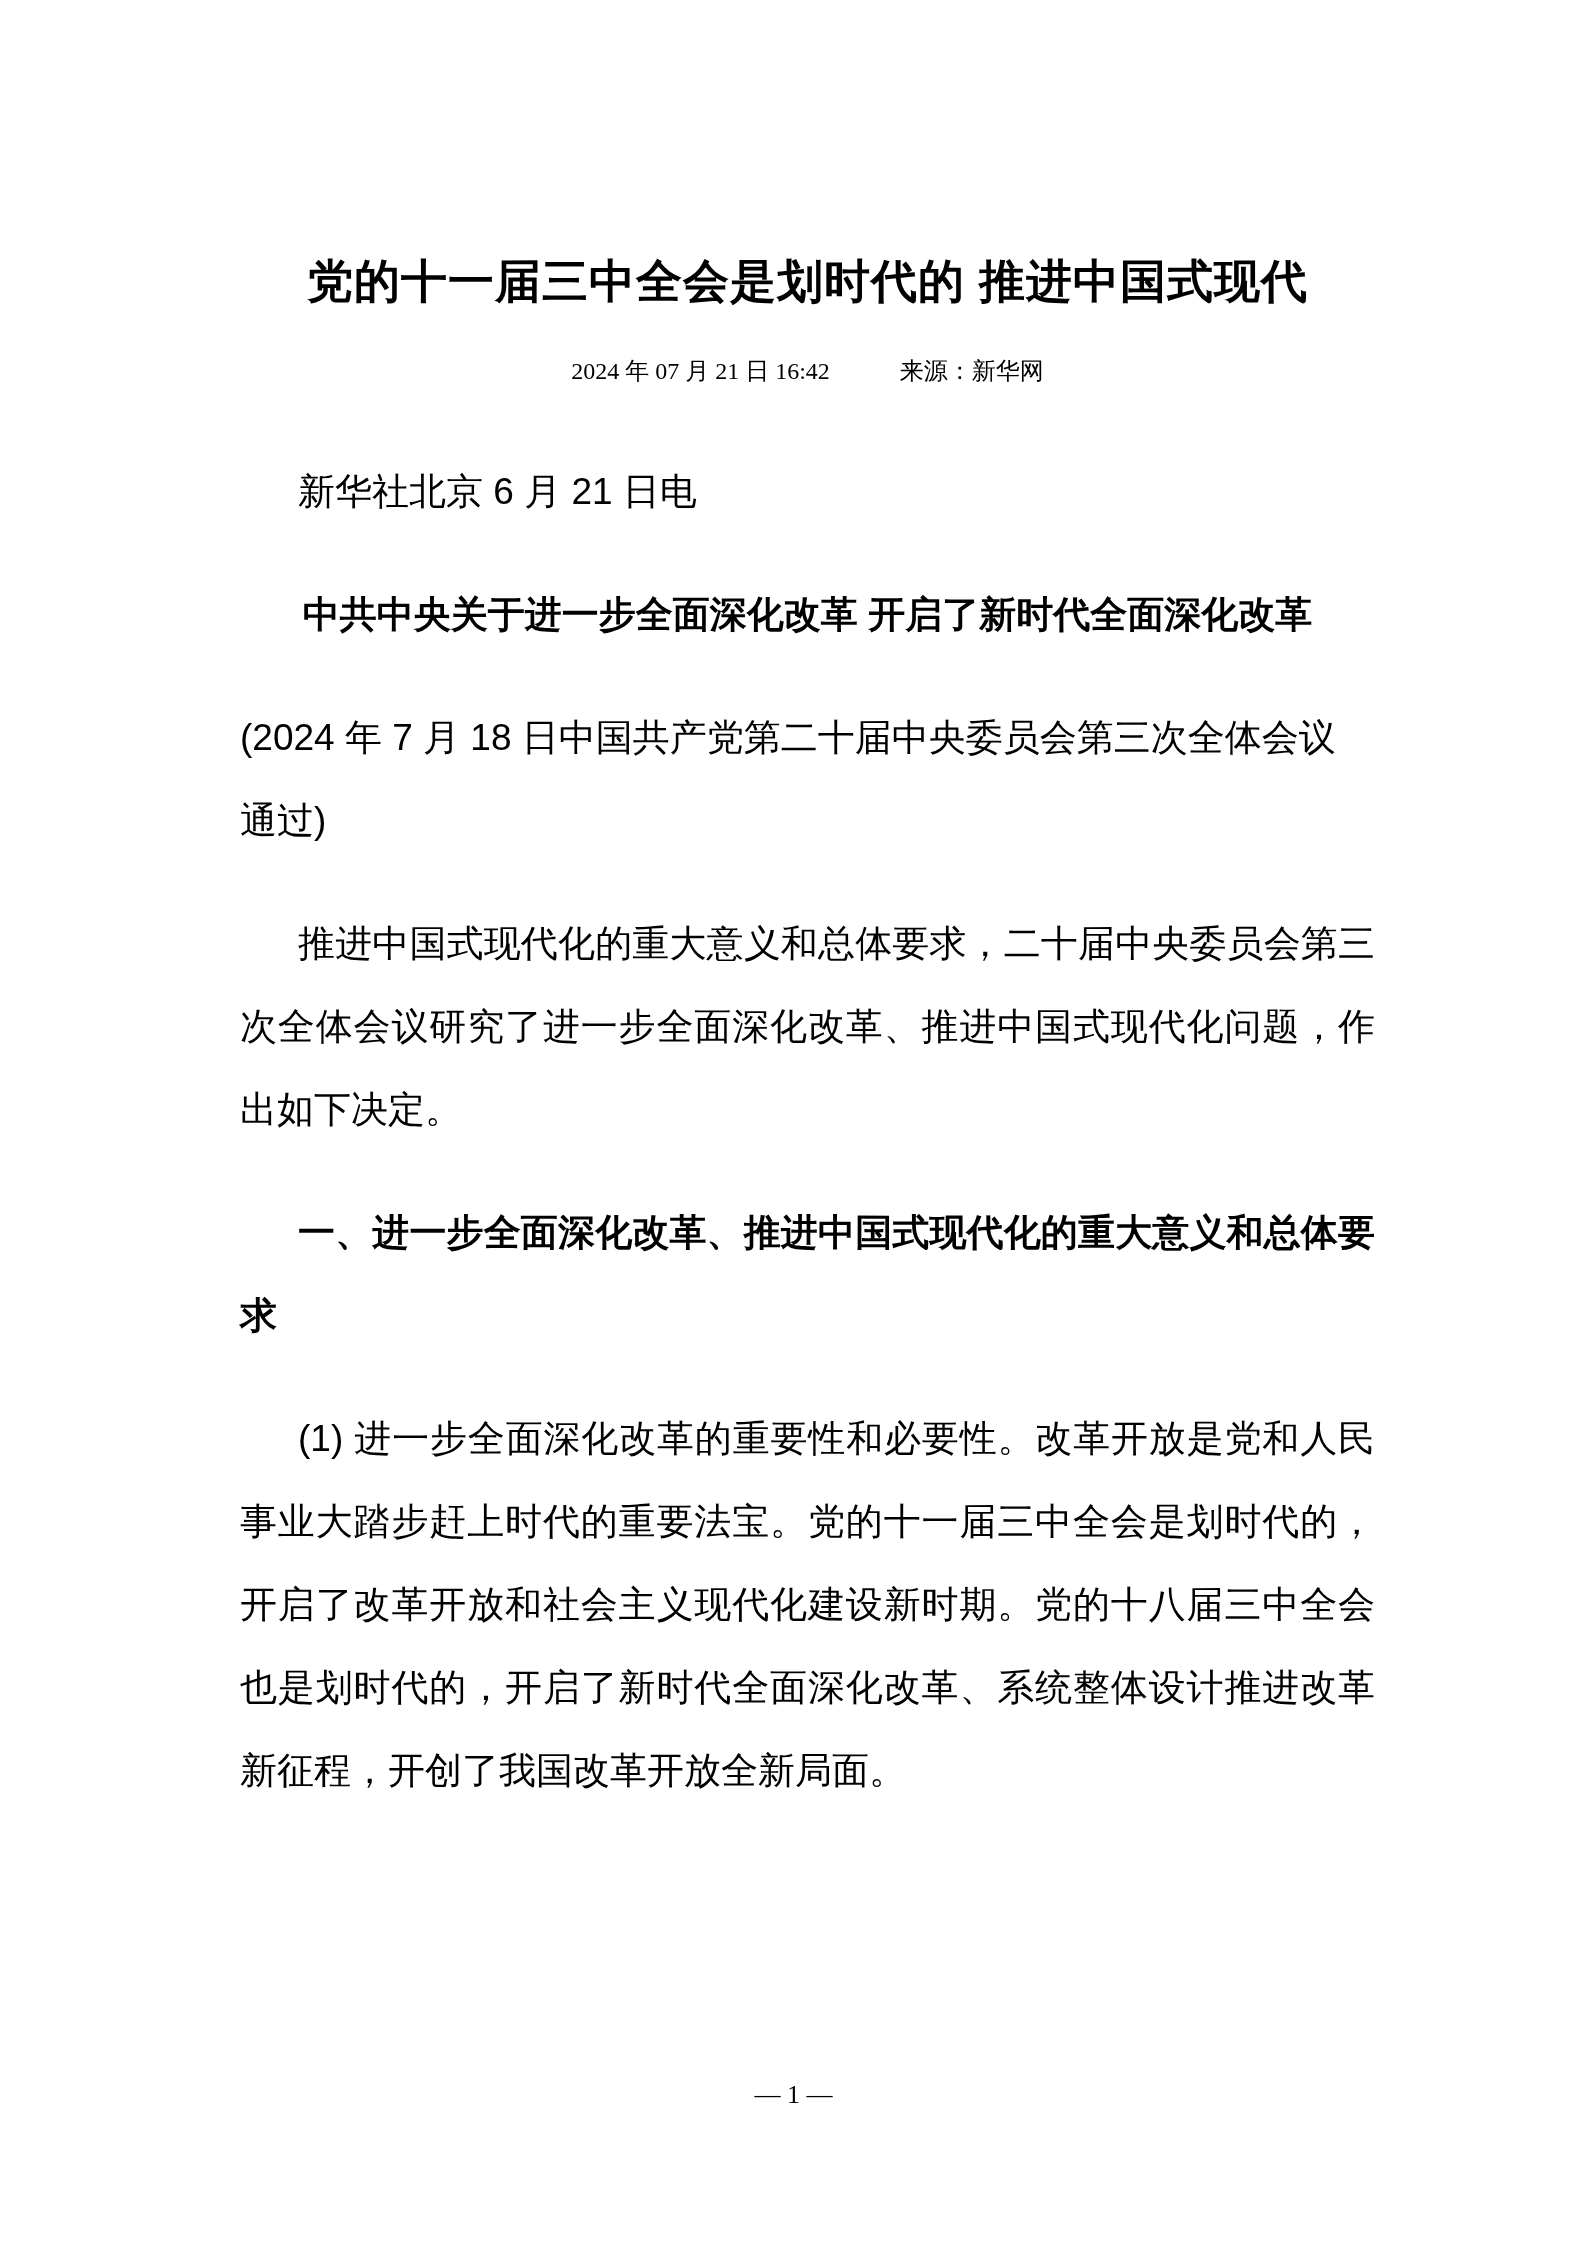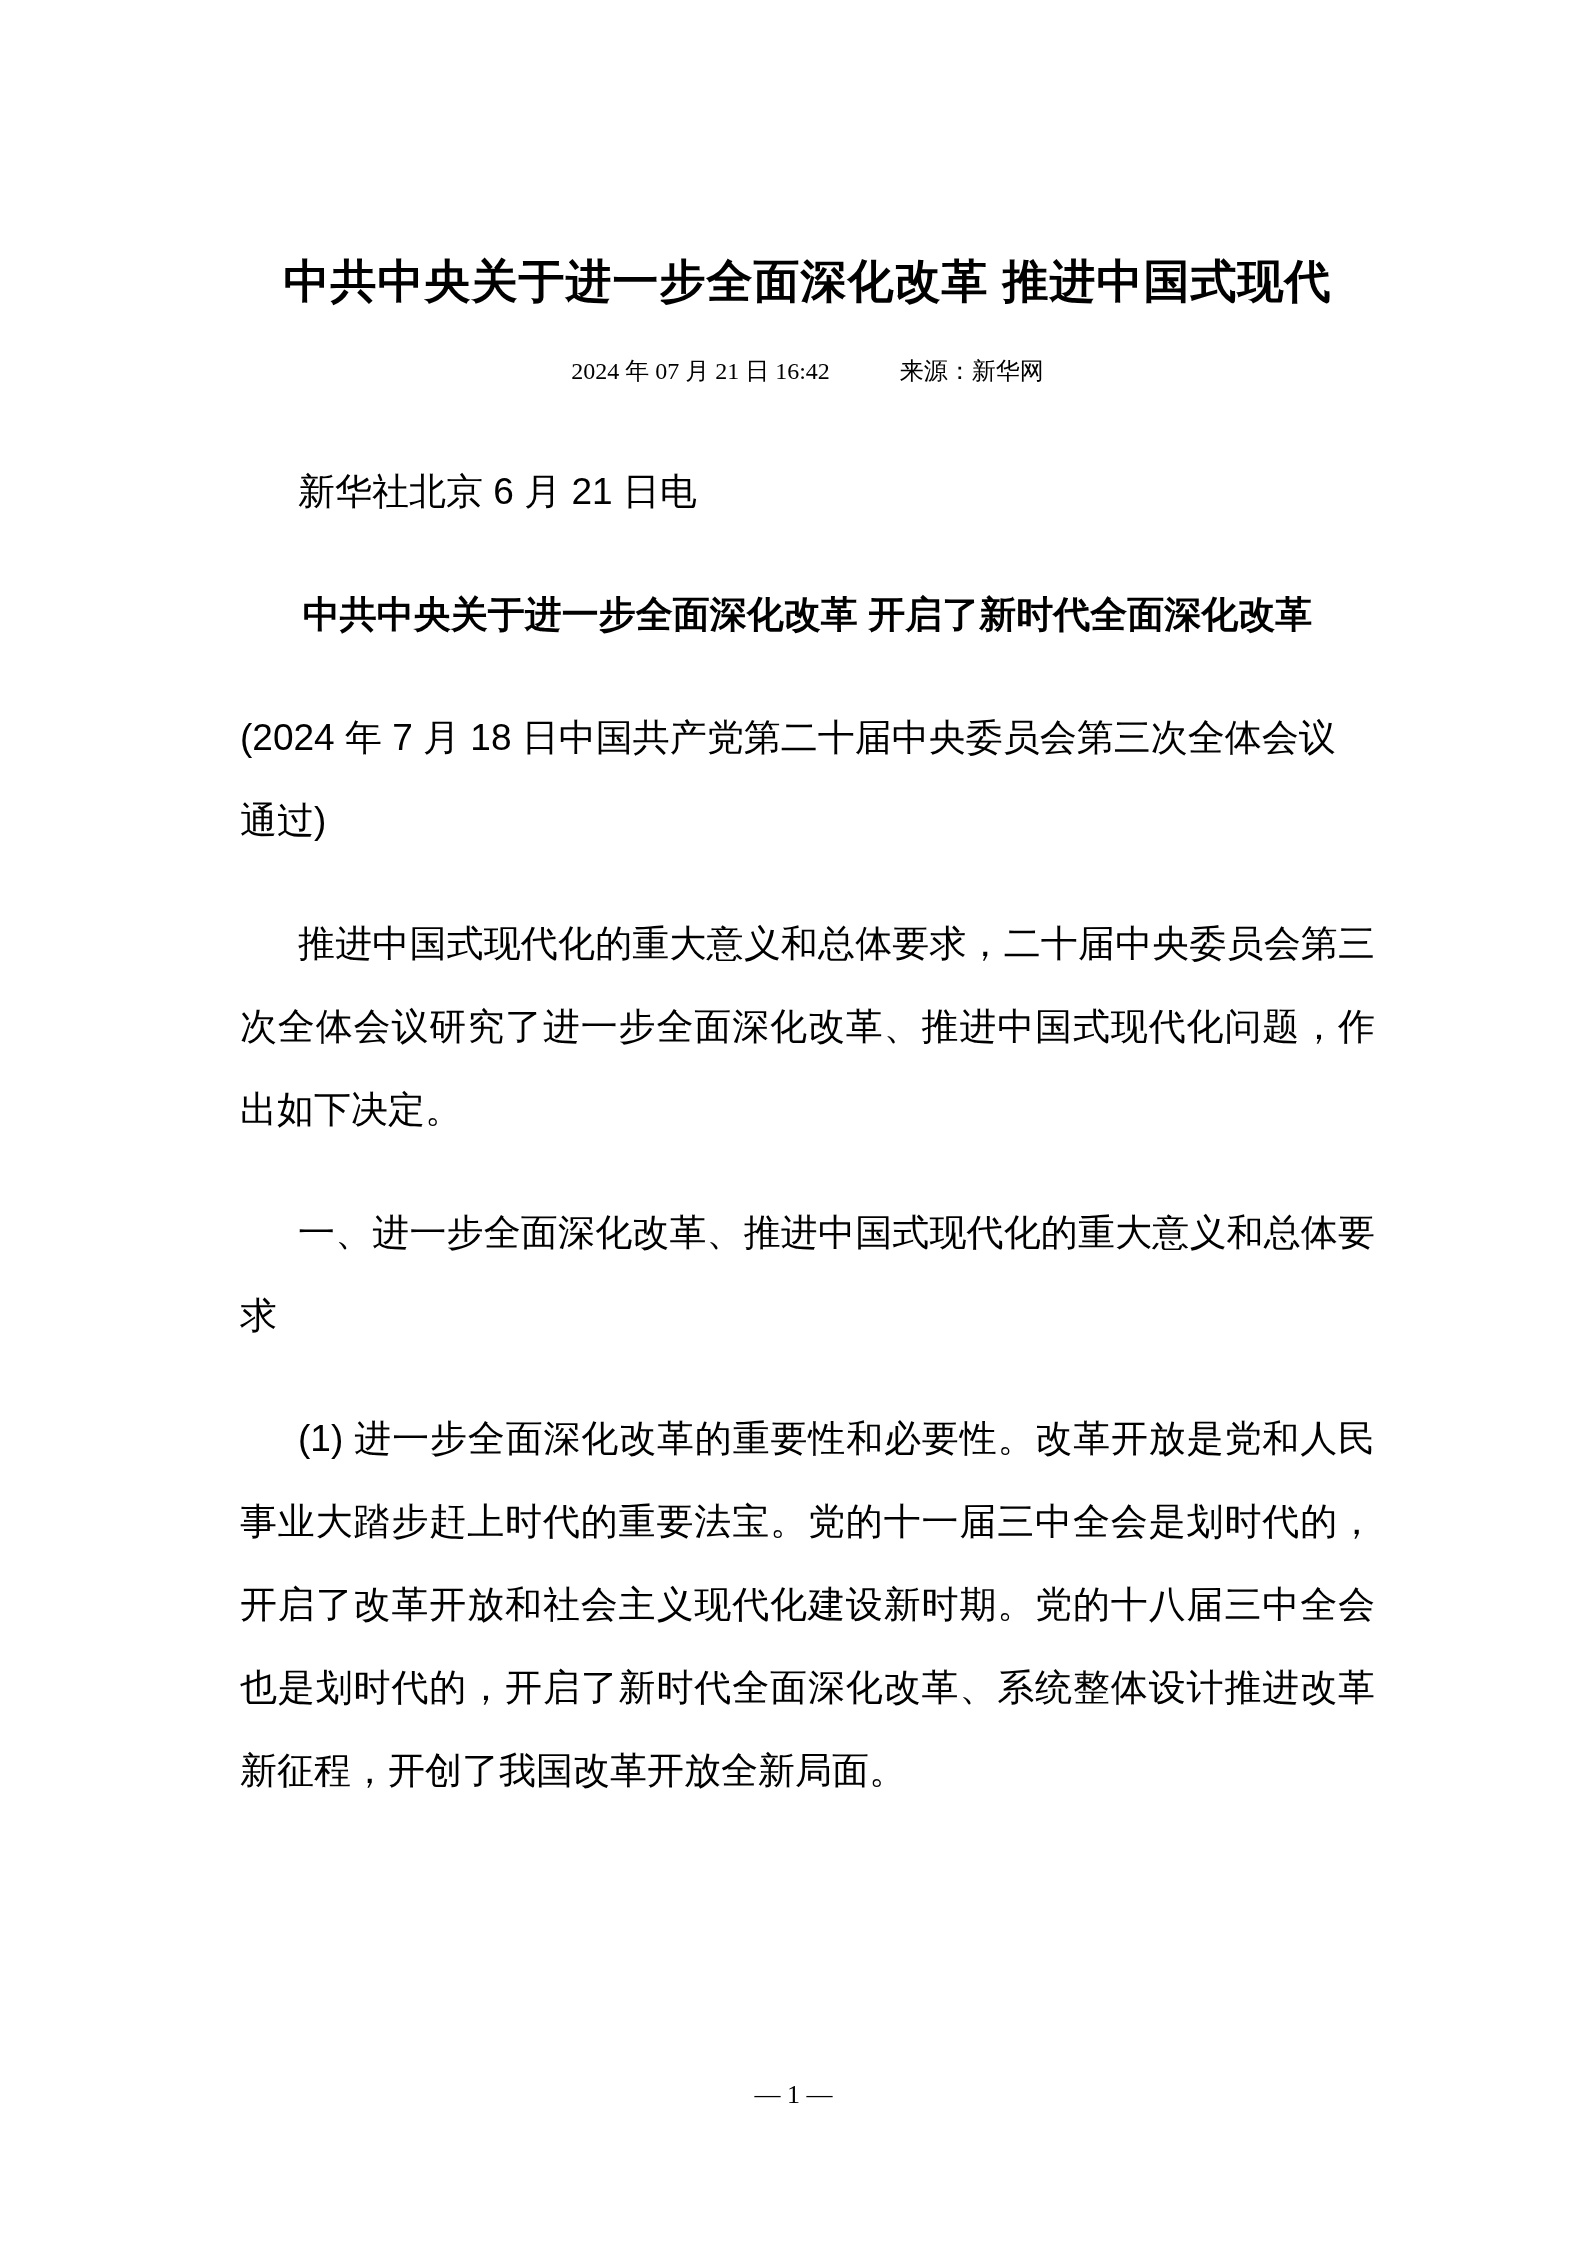--- a/index.html
+++ b/index.html
@@ -63,21 +63,21 @@
     font-weight: 400;
     line-height: 83px;
     text-align: left;
   }
   .session-note span {
     display: block;
   }
   .section-heading {
     margin: 0 0 40px 0;
     font-size: 37px;
-    font-weight: 400;
+    font-weight: 700;
     line-height: 83px;
     text-align: justify;
     text-indent: 58px;
   }
   .footer {
     position: absolute;
     top: 2080px;
     left: 0;
     width: 100%;
     text-align: center;
@@ -87,21 +87,21 @@
     color: #000000;
   }
 </style>
 </head>
 <body>
 
 <div class="page">
   <div class="content">
 
     <h1 class="doc-title">
-      <span class="title-line">中共中央关于进一步全面深化改革 推进中国式现代</span>
+      <span class="title-line">党的十一届三中全会是划时代的 推进中国式现代</span>
     </h1>
 
     <div class="meta">
       <span class="meta-date">2024 年 07 月 21 日 16:42</span>
       <span class="meta-source">来源：新华网</span>
     </div>
 
     <p class="body-para">新华社北京 6 月 21 日电</p>
 
     <p class="subtitle">中共中央关于进一步全面深化改革 开启了新时代全面深化改革</p>

